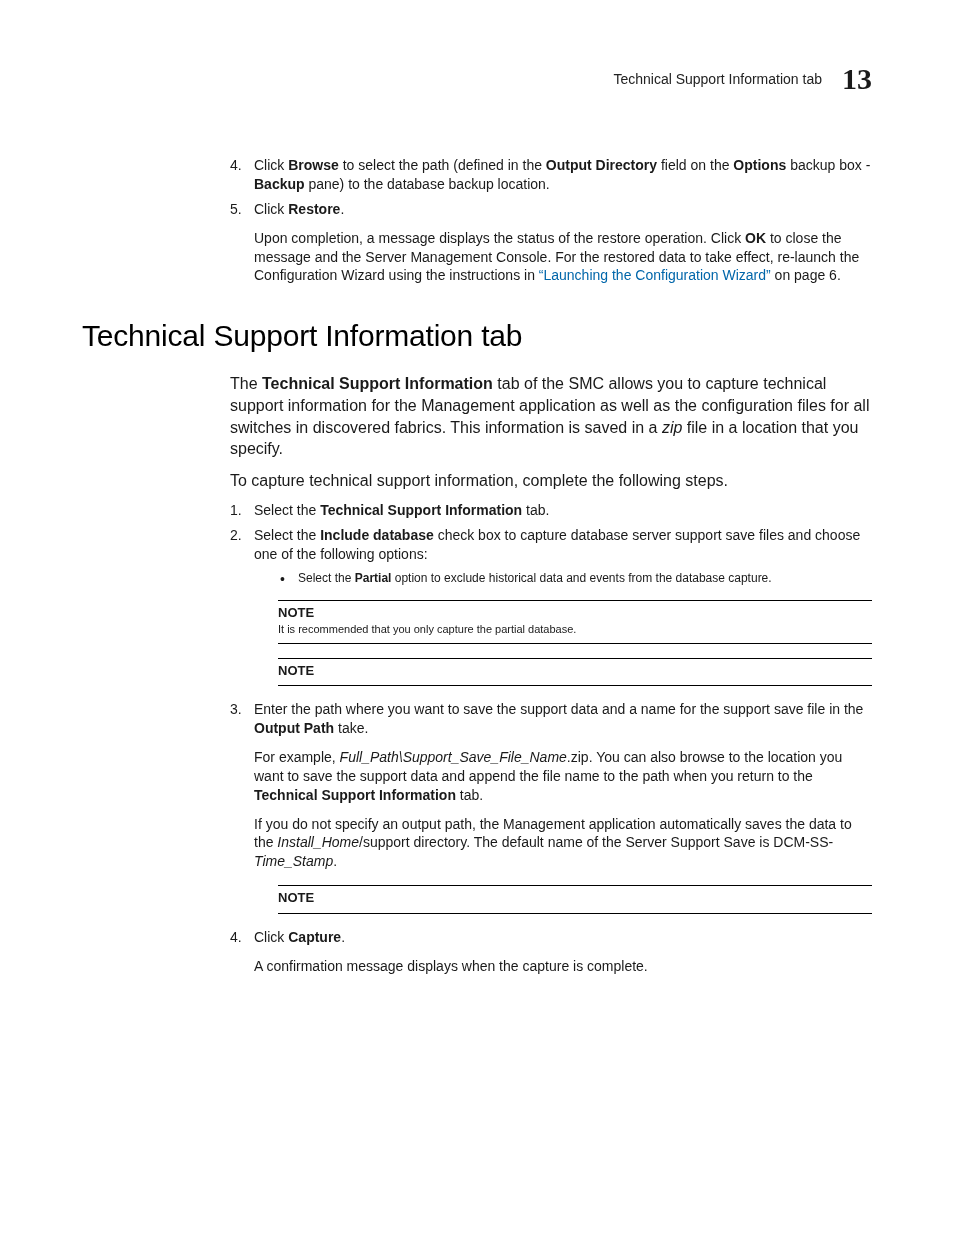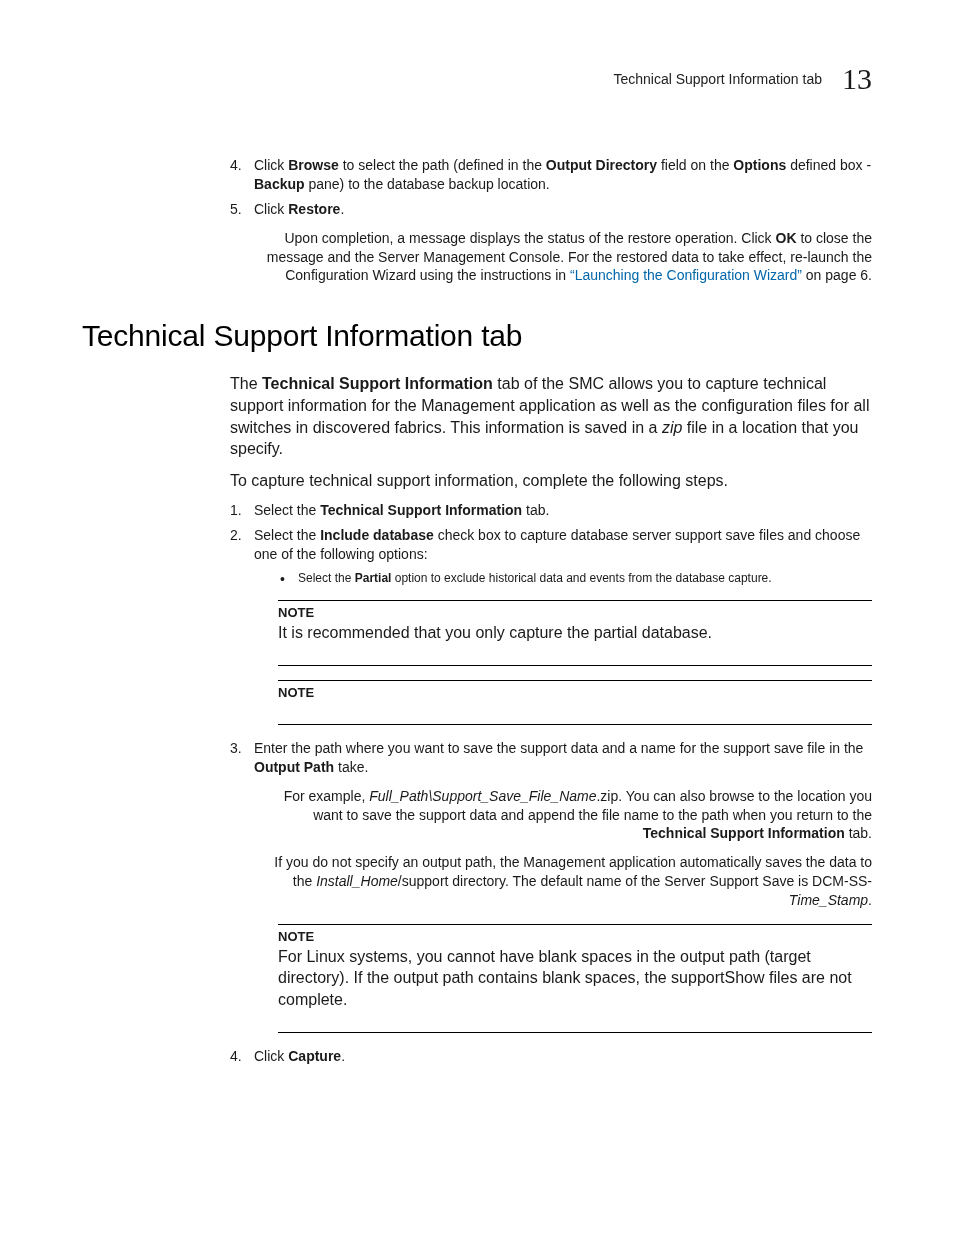--- a/index.html
+++ b/index.html
@@ -24,21 +24,21 @@
     gap: 20px;
     margin-bottom: 60px;
   }
   .running-head .text {
     font-size: 14px;
     color: #222;
   }
   .running-head .num {
     font-family: Georgia, "Times New Roman", serif;
     font-size: 30px;
-    font-weight: 400;
+    font-weight: 700;
   }
   .body-col {
     margin-left: 148px;
   }
   ol.steps {
     list-style: none;
     padding: 0;
     margin: 0;
   }
   ol.steps > li {
@@ -56,21 +56,20 @@
   }
   .para {
     font-size: 16px;
     line-height: 1.35;
     margin: 6px 0 10px 0;
   }
   .sub-para {
     font-size: 14px;
     line-height: 1.35;
     margin: 10px 0 10px 0;
-    text-align: right;
   }
   .bold { font-weight: 700; }
   .italic { font-style: italic; }
   .xref { color: #0066aa; }
   h1.section {
     font-family: Helvetica, Arial, sans-serif;
     font-weight: 400;
     font-size: 30px;
     margin: 34px 0 20px 0;
     letter-spacing: -0.2px;
@@ -99,47 +98,47 @@
     content: "•";
     position: absolute;
     left: 0;
     top: 0;
     font-size: 14px;
   }
   .notebox {
     margin: 14px 0 14px 24px;
     border-top: 1px solid #000;
     border-bottom: 1px solid #000;
-    padding: 3px 0 22px 0;
+    padding: 3px 0 6px 0;
   }
   .notebox .note-label {
     font-weight: 700;
     font-size: 13px;
     margin-bottom: 0px;
   }
   .notebox .note-body {
-    font-size: 16px;
+    font-size: 11px;
     line-height: 1.35;
   }
 </style>
 </head>
 <body>
 
 <div class="page">
 
   <div class="running-head">
     <span class="text">Technical Support Information tab</span>
     <span class="num">13</span>
   </div>
 
   <div class="body-col">
     <ol class="steps">
       <li>
         <span class="marker">4.</span>
-        <span>Click </span><span class="bold">Browse</span><span> to select the path (defined in the </span><span class="bold">Output Directory</span><span> field on the </span><span class="bold">Options</span><span> defined box - </span><span class="bold">Backup</span><span> pane) to the database backup location.</span>
+        <span>Click </span><span class="bold">Browse</span><span> to select the path (defined in the </span><span class="bold">Output Directory</span><span> field on the </span><span class="bold">Options</span><span> backup box - </span><span class="bold">Backup</span><span> pane) to the database backup location.</span>
       </li>
       <li>
         <span class="marker">5.</span>
         <span>Click </span><span class="bold">Restore</span><span>.</span>
         <div class="sub-para">
           <span>Upon completion, a message displays the status of the restore operation. Click </span><span class="bold">OK</span><span> to close the message and the Server Management Console. For the restored data to take effect, re-launch the Configuration Wizard using the instructions in </span><span class="xref">“Launching the Configuration Wizard”</span><span> on page 6.</span>
         </div>
       </li>
     </ol>
   </div>
@@ -187,24 +186,24 @@
         <div class="sub-para">
           <span>For example, </span><span class="italic">Full_Path\Support_Save_File_Name</span><span>.zip. You can also browse to the location you want to save the support data and append the file name to the path when you return to the </span><span class="bold">Technical Support Information</span><span> tab.</span>
         </div>
 
         <div class="sub-para">
           <span>If you do not specify an output path, the Management application automatically saves the data to the </span><span class="italic">Install_Home</span><span>/support directory. The default name of the Server Support Save is DCM-SS-</span><span class="italic">Time_Stamp</span><span>.</span>
         </div>
 
         <div class="notebox">
           <div class="note-label">NOTE</div>
-          <div class="note-body">For Linux systems, you cannot have blank spaces in the output path (target directory). If the output path contains blank spaces, the supportShow files are not complete.</div>
         </div>
       </li>
 
       <li>
         <span class="marker">4.</span>
         <span>Click </span><span class="bold">Capture</span><span>.</span>
+        <div class="sub-para">A confirmation message displays when the capture is complete.</div>
       </li>
     </ol>
   </div>
 
 </div>
 
 </body></html>

